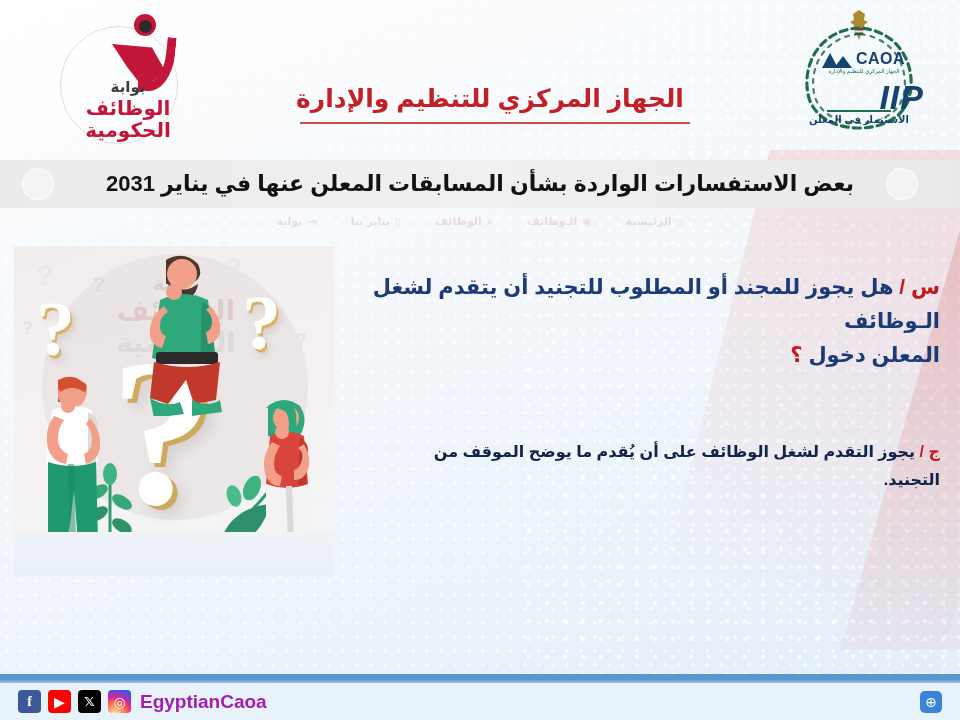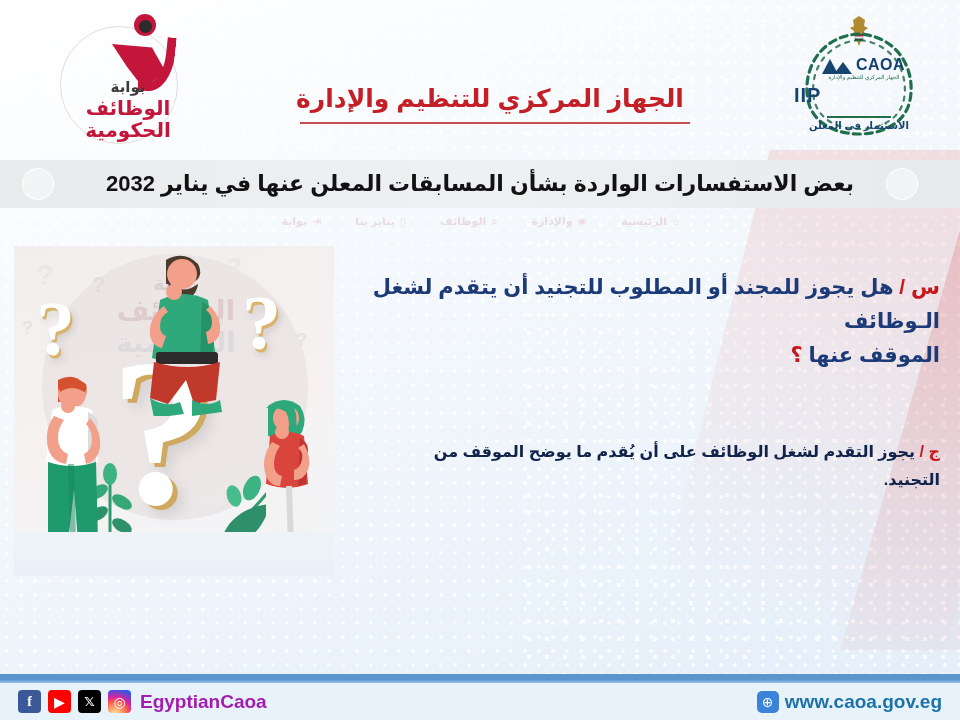--- a/index.html
+++ b/index.html
@@ -87,36 +87,36 @@
     text-align:center; direction:rtl;
     color:#c41f26; font-size:25px; font-weight:bold;
     letter-spacing:0px; white-space:nowrap;
   }
   .org-title-rule {
     position:absolute; left:300px; top:122px; width:390px; height:2px;
     background:#c7504f;
   }
 
   
-  .logo-caoa { position:absolute; right:36px; top:12px; width:130px; height:130px; }
+  .logo-caoa { position:absolute; right:36px; top:6px; width:130px; height:130px; }
   .logo-caoa .eagle { position:absolute; left:50%; top:2px; transform:translateX(-50%); }
   .wreath { position:absolute; left:0; top:14px; width:130px; height:112px; }
   .caoa-mountains { position:absolute; left:26px; top:44px; width:34px; height:18px; }
   .caoa-word {
     position:absolute; left:62px; top:44px; width:60px;
     color:#16436f; font-size:16px; font-weight:bold; letter-spacing:.5px;
     font-family:"Liberation Sans", sans-serif;
   }
   .caoa-ar {
     position:absolute; left:20px; top:62px; width:100px; text-align:center;
     color:#1e6f4a; font-size:5.5px; direction:rtl; white-space:nowrap;
   }
   .iip-word {
-    position:absolute; left:0; top:72px; width:130px; text-align:left;
-    color:#15456f; font-size:20px; font-weight:bold; letter-spacing:1px;
+    position:absolute; left:0; top:72px; width:130px; text-align:right;
+    color:#15456f; font-size:34px; font-weight:bold; letter-spacing:1px;font-style:italic;
   }
   .iip-rule { position:absolute; left:33px; top:104px; width:64px; height:2px; background:#1e6f4a; }
   .iip-ar {
     position:absolute; left:0; top:108px; width:130px; text-align:center;
     color:#15456f; font-size:10px; font-weight:bold; direction:rtl; white-space:nowrap;
   }
 
   
   .banner {
     position:absolute; left:0; top:160px; width:960px; height:48px;
@@ -259,31 +259,31 @@
       <div class="caoa-ar">الجهاز المركزي للتنظيم والإدارة</div>
       <div class="iip-word">IIP</div>
       <div class="iip-rule"></div>
       <div class="iip-ar">الاستثمار في المعلن</div>
     </div>
   </div>
 
   <div class="banner">
     <div class="banner-wm-l"></div>
     <div class="banner-wm-r"></div>
-    <div class="banner-text">بعض الاستفسارات الواردة بشأن المسابقات المعلن عنها في يناير 2032</div>
+    <div class="banner-text">بعض الاستفسارات الواردة بشأن المسابقات المعلن عنها في يناير 2031</div>
   </div>
 
   <div class="navghost">
     <div class="ng">
       <span class="gi">⌂</span>
       <span>الرئيسية</span>
     </div>
     <div class="ng">
       <span class="gi">◉</span>
-      <span>والإدارة</span>
+      <span>الـوظائف</span>
     </div>
     <div class="ng">
       <span class="gi">⌕</span>
       <span>الوظائف</span>
     </div>
     <div class="ng">
       <span class="gi">▯</span>
       <span>يناير بنا</span>
     </div>
     <div class="ng">
@@ -383,21 +383,21 @@
   </div>
 
   <div class="qa">
 
     <div class="q-block">
       <div class="q-line">
         <span class="mark-red">س /</span>
         <span>هل يجوز للمجند أو المطلوب للتجنيد أن يتقدم لشغل الـوظائف</span>
       </div>
       <div class="q-line">
-        <span>الموقف عنها</span>
+        <span>المعلن دخول</span>
         <span class="mark-red">؟</span>
       </div>
     </div>
 
     <div class="a-block">
       <div class="a-line">
         <span class="mark-red">ج /</span>
         <span>يجوز التقدم لشغل الوظائف على أن يُقدم ما يوضح الموقف من</span>
       </div>
       <div class="a-line">
@@ -412,17 +412,16 @@
     <div class="social">
       <div class="sic sic-fb">f</div>
       <div class="sic sic-yt">▶</div>
       <div class="sic sic-x">𝕏</div>
       <div class="sic sic-ig">◎</div>
       <div class="handle">EgyptianCaoa</div>
     </div>
 
     <div class="site">
       <div class="globe">⊕</div>
-      <div class="site-url">www.caoa.gov.eg</div>
     </div>
   </div>
 
 </div>
 
 </body></html>

